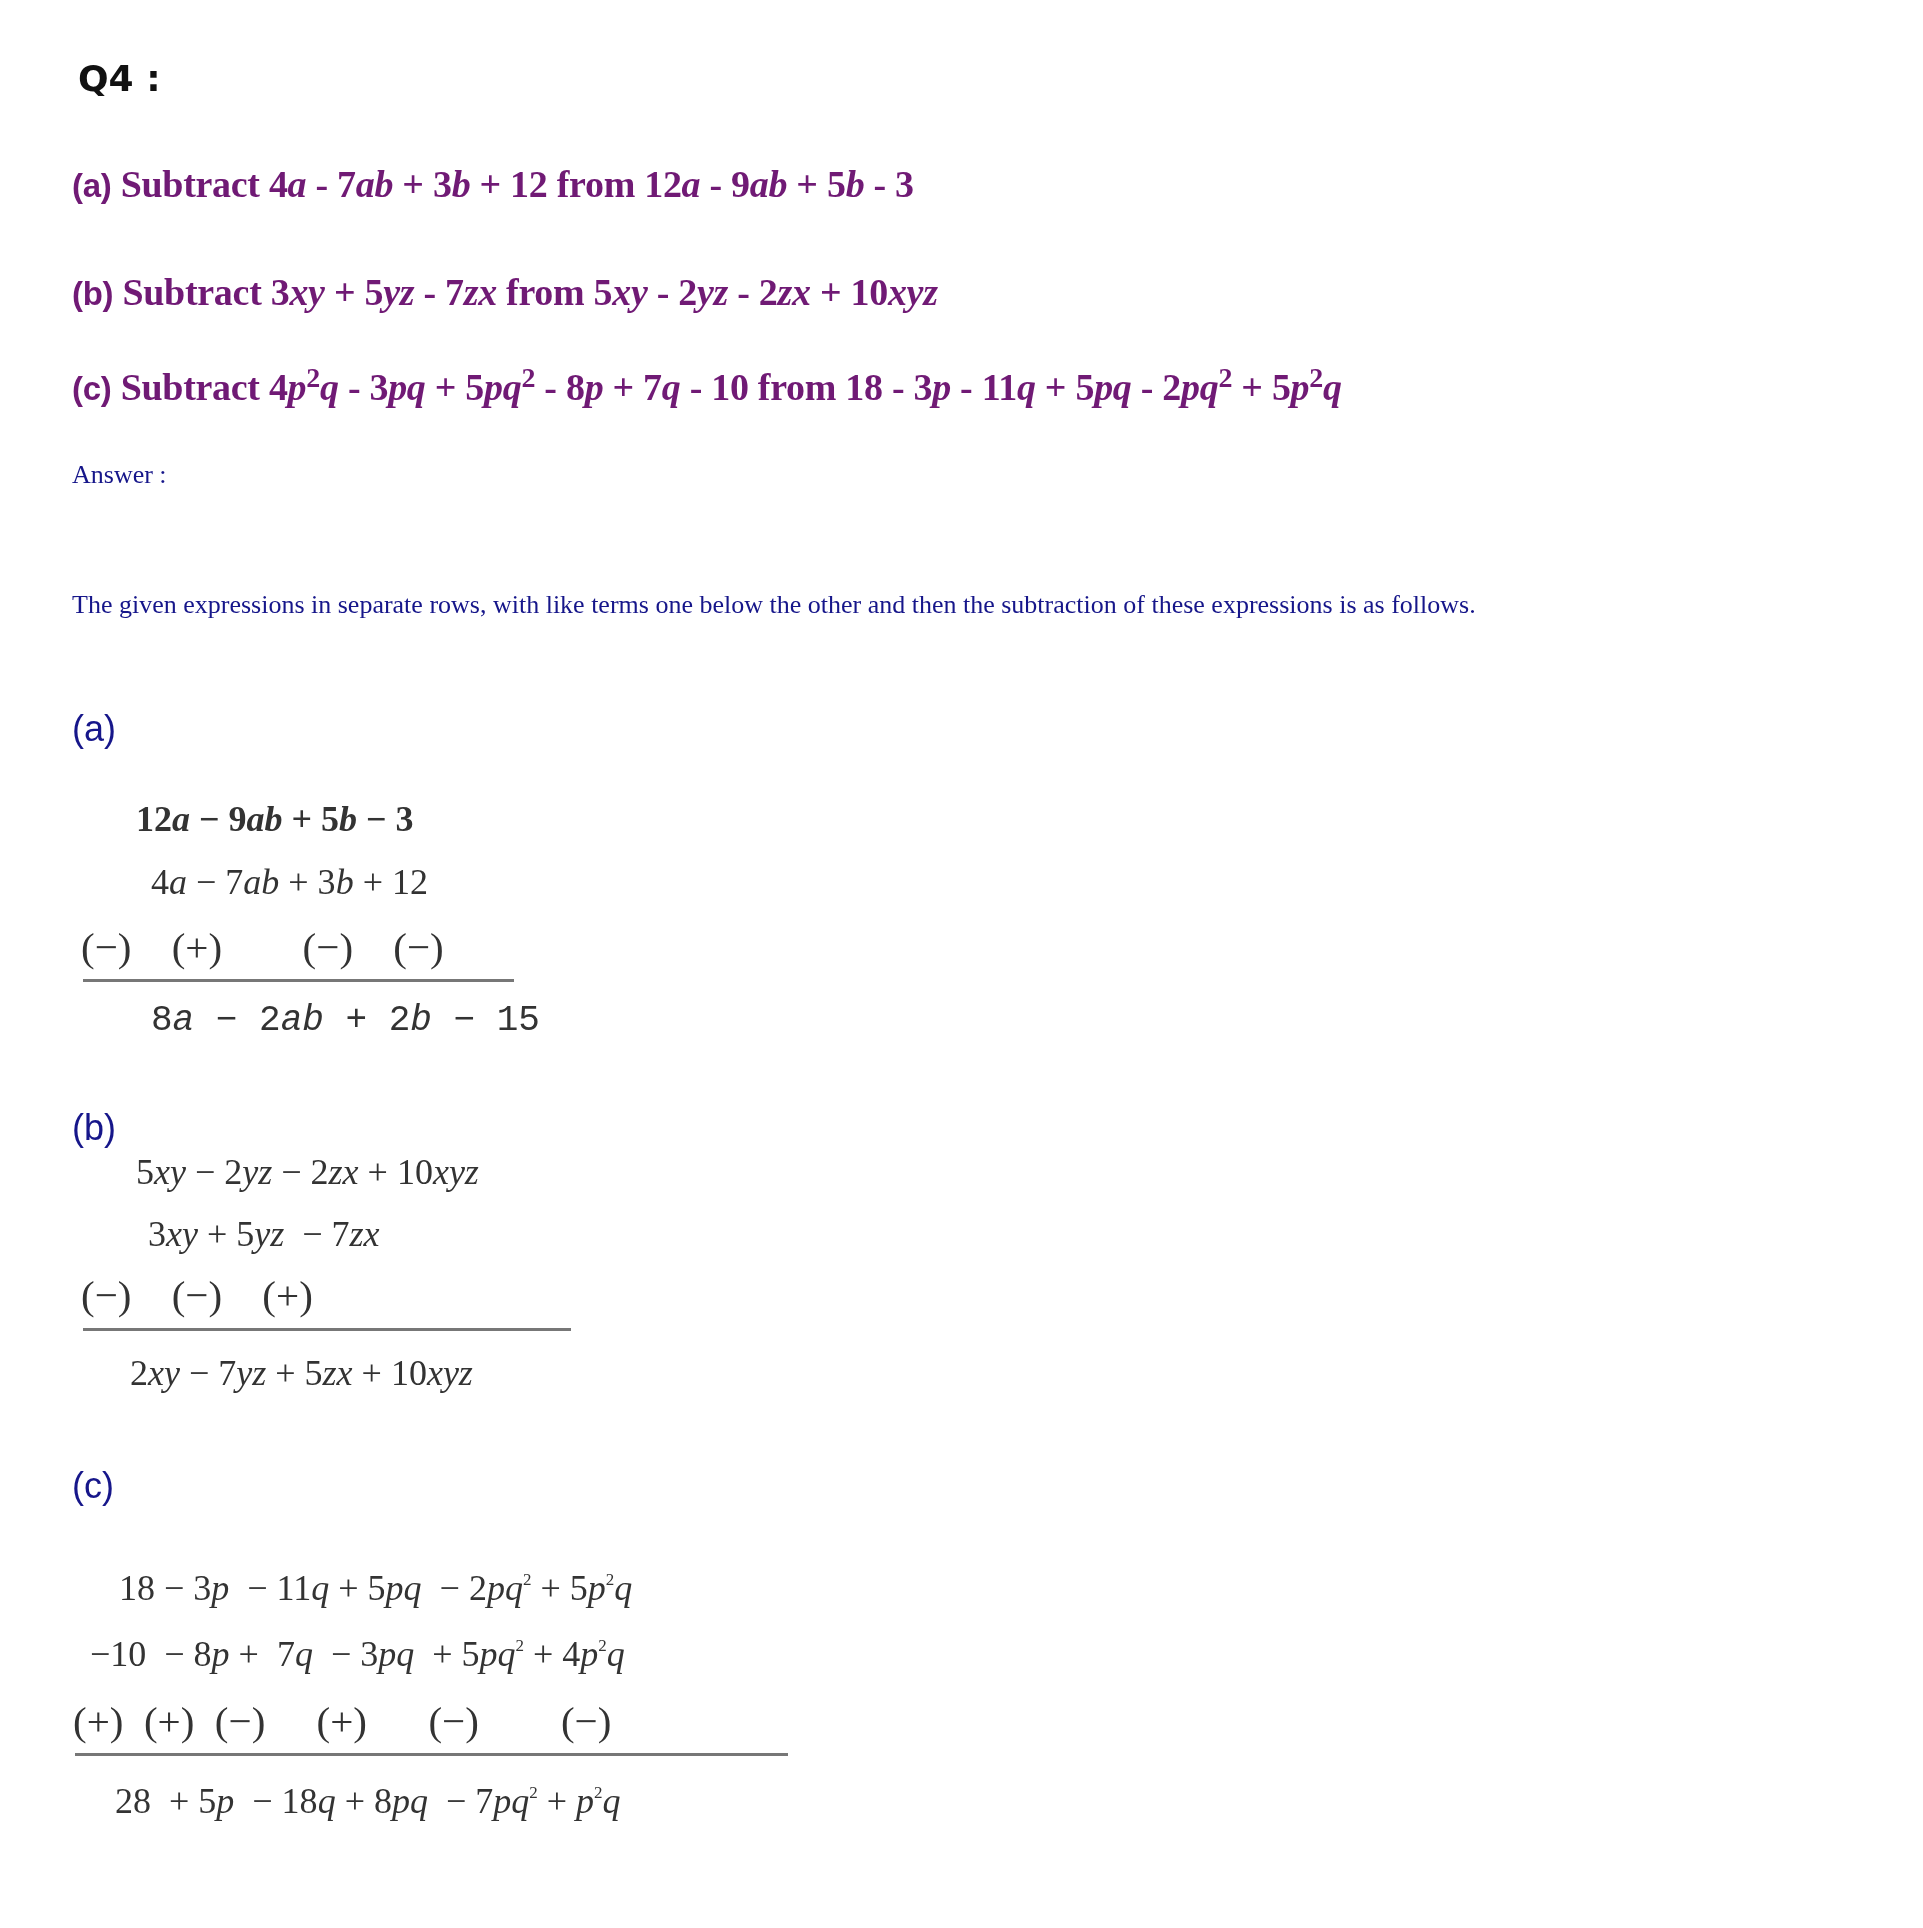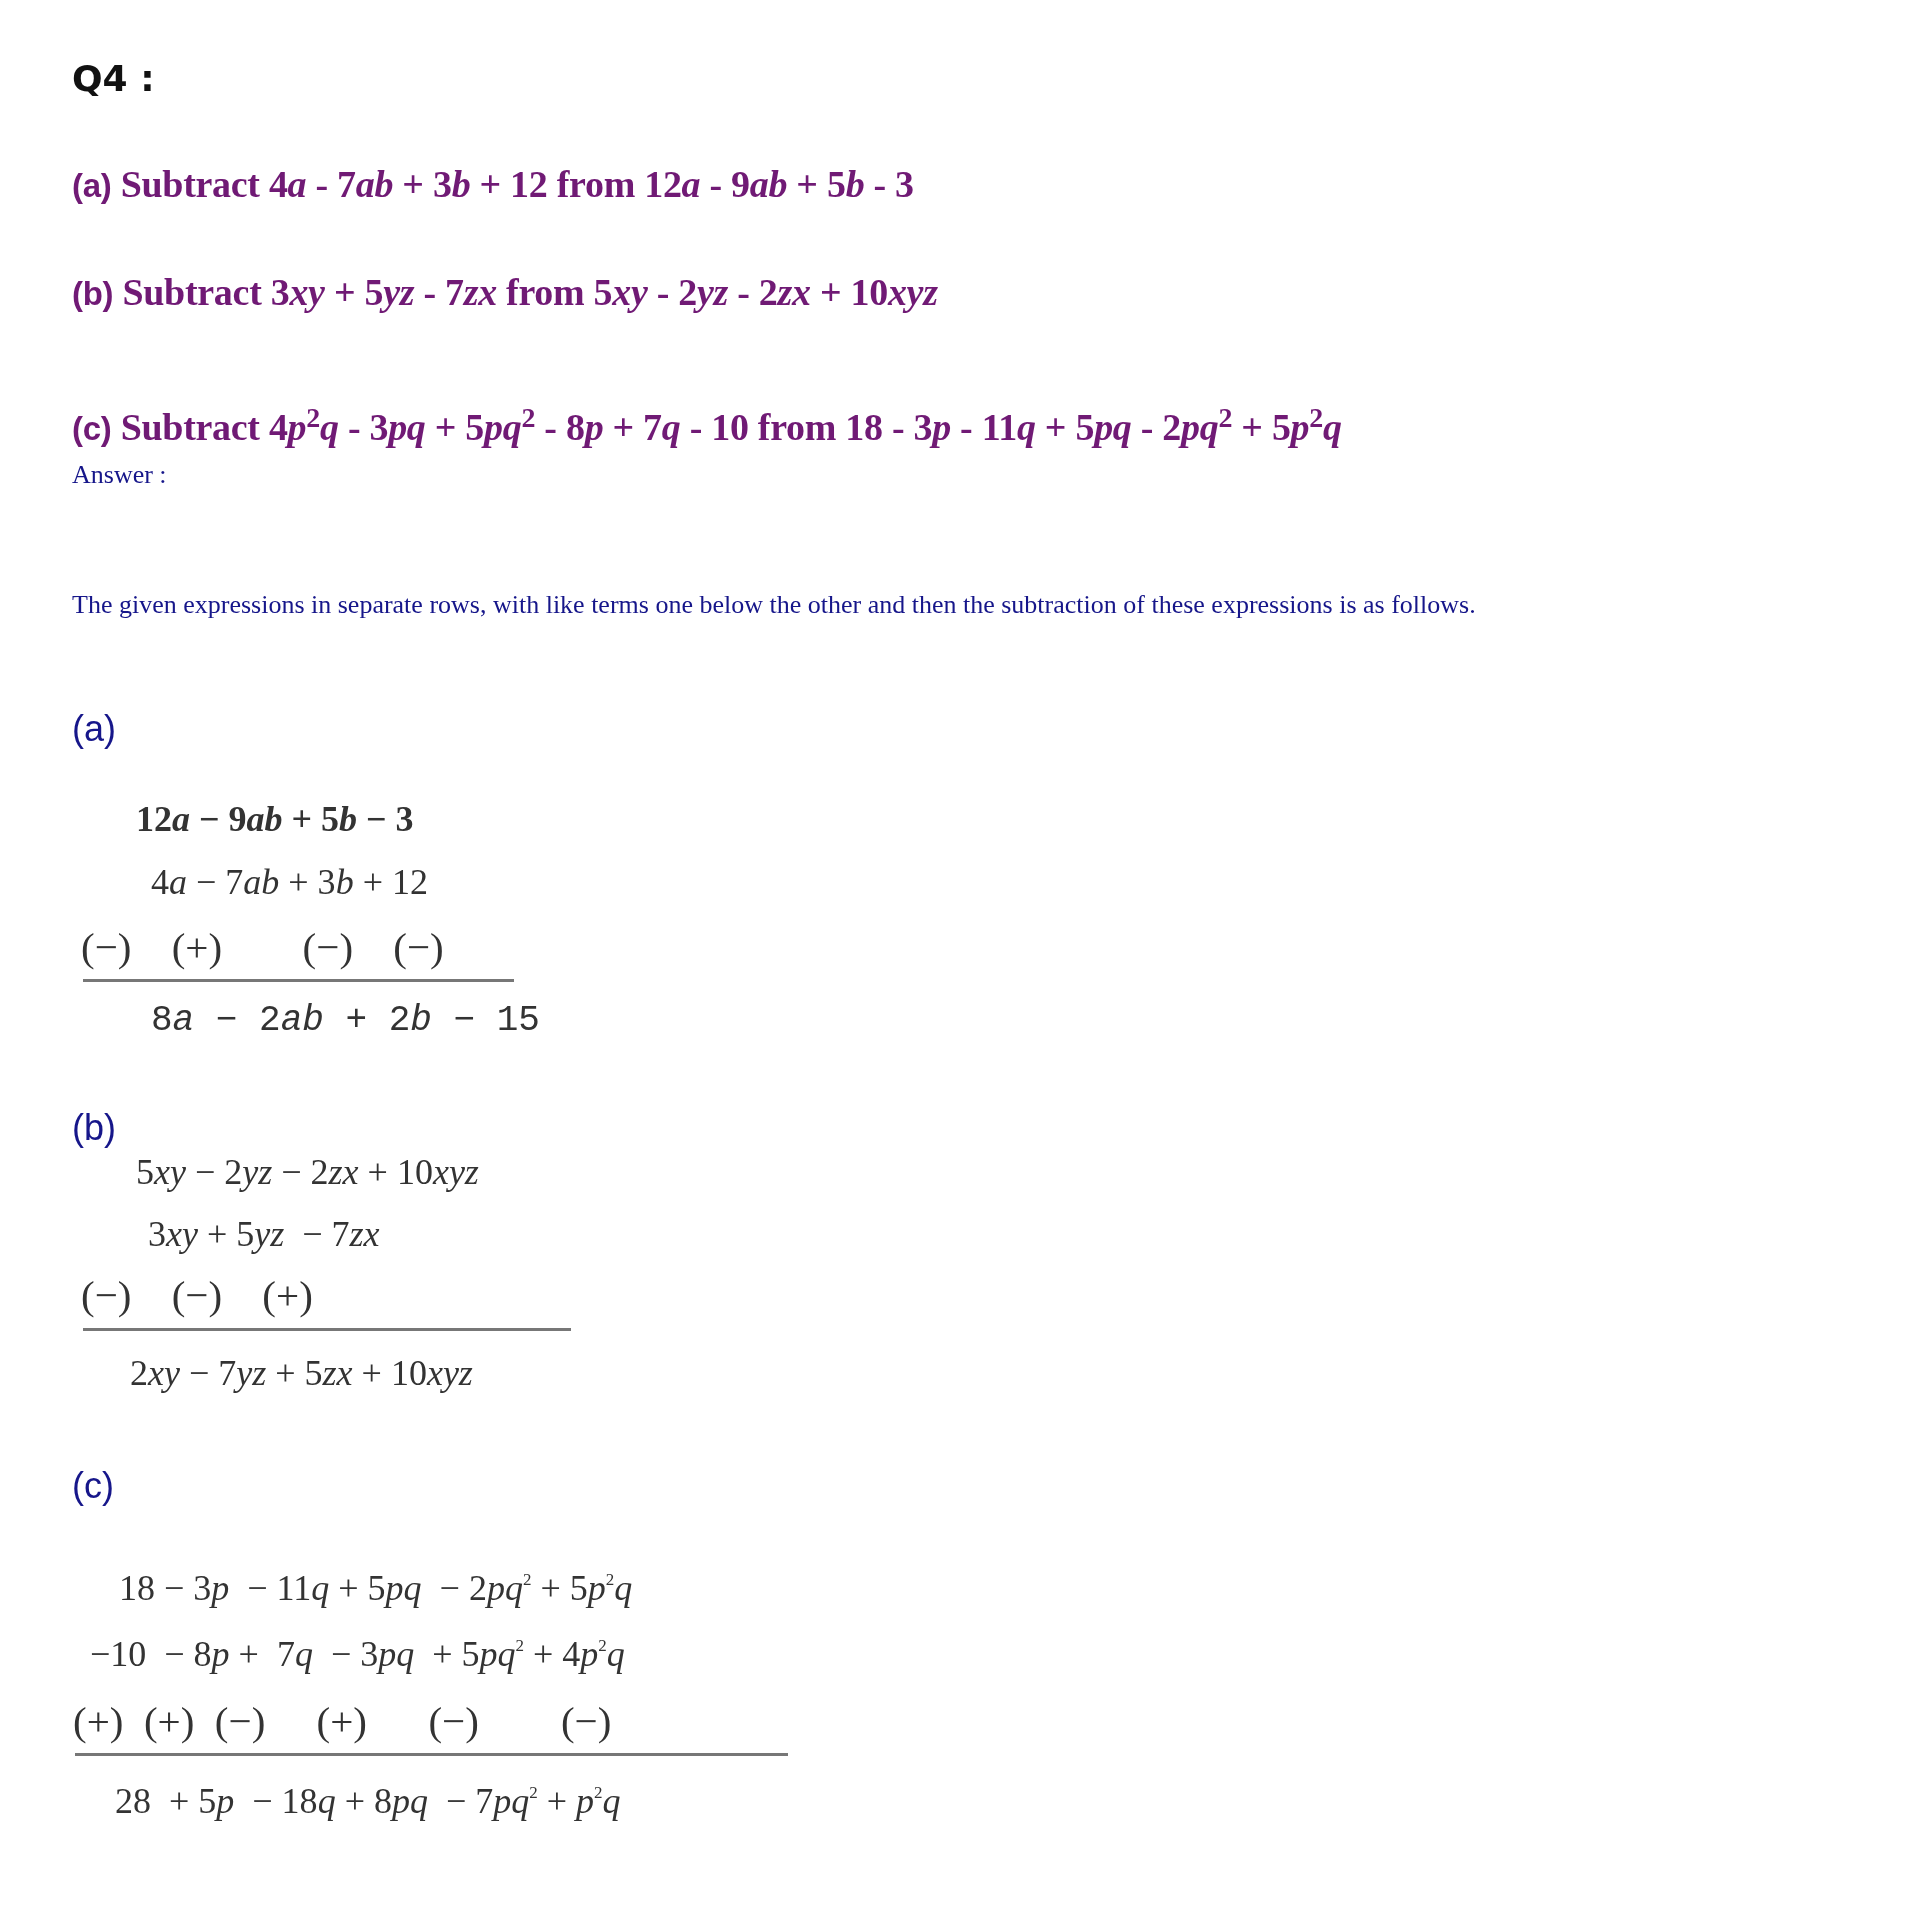--- a/index.html
+++ b/index.html
@@ -1,18 +1,18 @@
 <!DOCTYPE html>
 <html style="font-size:15px"><head>
 <meta charset="utf-8">
 <style>
   html, body { margin:0; padding:0; background:#ffffff; }
   body { width:1924px; height:1928px; position:relative; overflow:hidden; font-family:"DejaVu Serif", serif; }
   .abs { position:absolute; white-space:nowrap; }
-  .q-title { left:72px; top:58px; font-family:"DejaVu Sans", sans-serif; font-weight:bold; font-size:36px; color:#111; }
+  .q-title { left:78px; top:58px; font-family:"DejaVu Sans", sans-serif; font-weight:bold; font-size:36px; color:#111; }
   .q-line { left:72px; font-family:"Liberation Serif", serif; font-weight:bold; font-size:38px; color:#701a75; letter-spacing:-0.3px; }
   .q-line .lbl { font-family:"Liberation Sans", sans-serif; font-weight:bold; font-size:33px; }
   .q-line i { font-style:italic; }
   .q-line sup { font-size:28px; vertical-align:13px; line-height:0; }
   .blue { color:#16168a; font-family:"Liberation Serif", serif; font-size:26px; }
   .para { left:72px; top:570px; width:1789px; line-height:70px; white-space:normal; }
   .part-label { font-family:"Liberation Sans", sans-serif; font-size:36px; color:#16168a; }
   .math { font-family:"Liberation Serif", serif; font-size:36px; color:#333; }
   .math i { font-style:italic; }
   .math sup { font-size:17px; vertical-align:15px; line-height:0; }
@@ -27,21 +27,21 @@
 <div class="abs q-line" style="top:162px;">
   <span class="lbl">(a)</span>
   Subtract 4<i>a</i> - 7<i>ab</i> + 3<i>b</i> + 12 from 12<i>a</i> - 9<i>ab</i> + 5<i>b</i> - 3
 </div>
 
 <div class="abs q-line" style="top:256px;margin-top:14px;">
   <span class="lbl">(b)</span>
   Subtract 3<i>xy</i> + 5<i>yz</i> - 7<i>zx</i> from 5<i>xy</i> - 2<i>yz</i> - 2<i>zx</i> + 10<i>xyz</i>
 </div>
 
-<div class="abs q-line" style="top:365px;margin-top:40px;">
+<div class="abs q-line" style="top:365px;">
   <span class="lbl">(c)</span>
   Subtract 4<i>p</i><sup>2</sup><i>q</i> - 3<i>pq</i> + 5<i>pq</i><sup>2</sup> - 8<i>p</i> + 7<i>q</i> - 10 from 18 - 3<i>p</i> - 11<i>q</i> + 5<i>pq</i> - 2<i>pq</i><sup>2</sup> + 5<i>p</i><sup>2</sup><i>q</i>
 </div>
 
 <div class="abs blue" style="left:72px; top:460px;">Answer :</div>
 <div class="abs blue para">The given expressions in separate rows, with like terms one below the other and then the  subtraction of these expressions is as follows.</div>
 
 <div class="abs part-label" style="left:72px; top:708px;">(a)</div>
 <div class="abs math" style="left:136px; top:798px;font-weight:bold;">12<i>a</i> − 9<i>ab</i> + 5<i>b</i> − 3</div>
 <div class="abs math" style="left:151px; top:861px;">4<i>a</i> − 7<i>ab</i> + 3<i>b</i> + 12</div>

